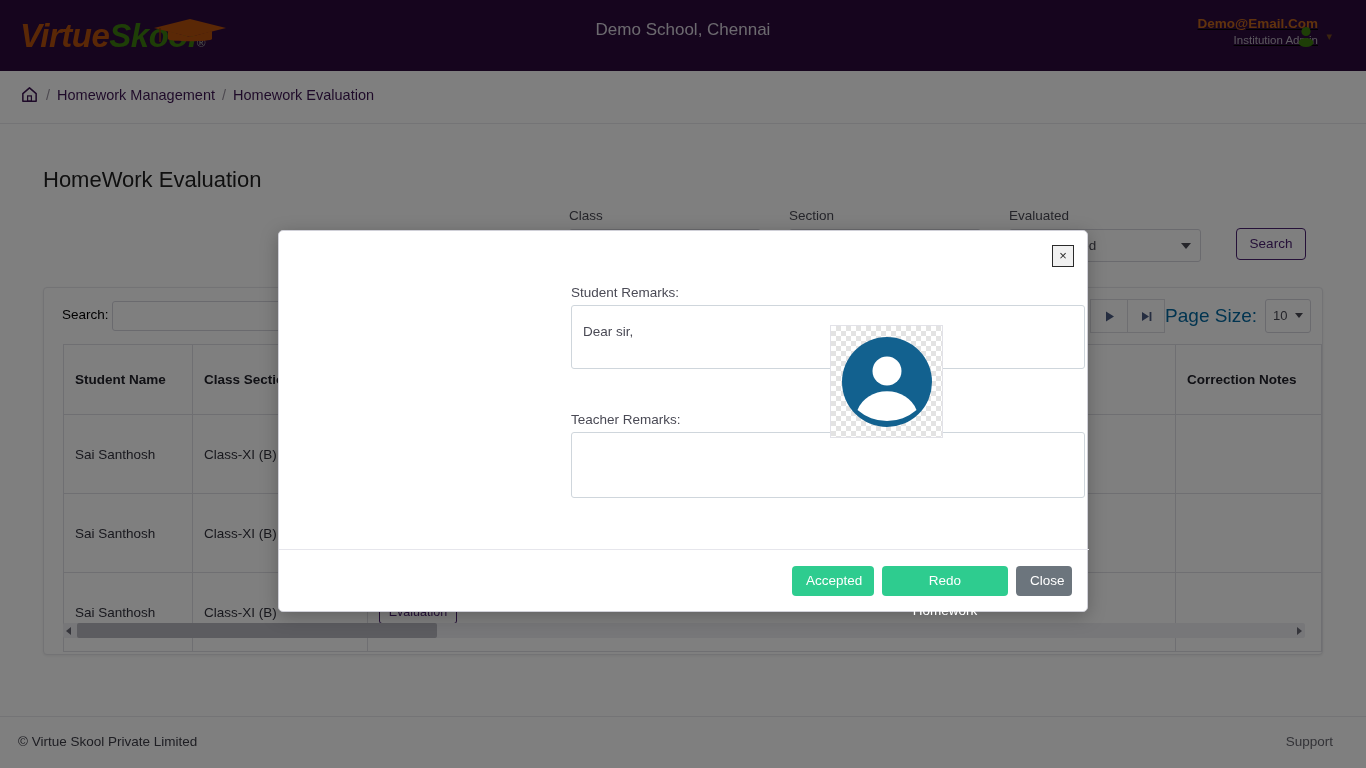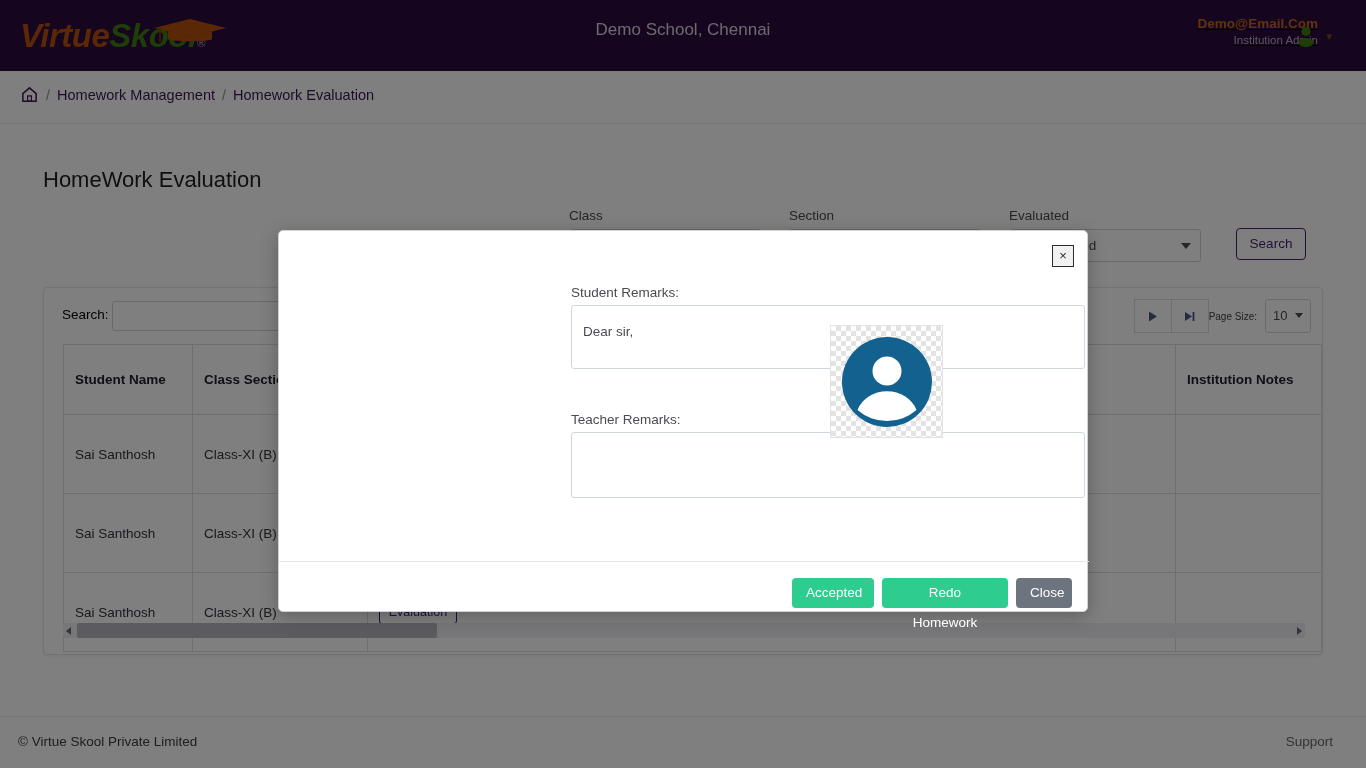--- a/index.html
+++ b/index.html
@@ -106,21 +106,21 @@
   .searchlbl { position:absolute; left:18px; top:19px; font-size:13.5px; color:#000000; }
   .searchinput {
     position:absolute; left:68px; top:13px; width:228px; height:30px;
     border:1px solid #d5d5dd; border-radius:3px; background:#fff;
   }
   .pager { position:absolute; right:13px; top:11px; display:flex; align-items:center; gap:0; }
   .pgbtn {
     width:38px; height:34px; border:1px solid #dcdce2; background:#fff;
     margin-left:-1px; display:flex; align-items:center; justify-content:center;
   }
-  .pagesize-lbl { font-size:10px; color:#404040; }
+  .pagesize-lbl { font-size:19px; color:#0369a1; }
   .pagesize-sel {
     margin-left:8px; width:46px; height:34px; border:1px solid #d5d5dd; border-radius:3px;
     background:#fff; font-size:13px; color:#4a4a55; line-height:32px; padding-left:7px;
     position:relative;
   }
   .pagesize-sel .caret2 {
     position:absolute; right:7px; top:13px;
     border-left:4px solid transparent; border-right:4px solid transparent;
     border-top:5px solid #4a4a55;
   }
@@ -185,21 +185,21 @@
     border:1px solid #e2e2e8;
     background-image:
       linear-gradient(45deg,#e3e3e3 25%,transparent 25%,transparent 75%,#e3e3e3 75%),
       linear-gradient(45deg,#e3e3e3 25%,transparent 25%,transparent 75%,#e3e3e3 75%);
     background-size:10px 10px;
     background-position:0 0,5px 5px;
     background-color:#ffffff;
     display:flex; align-items:center; justify-content:center;
   }
   .modal-footer {
-    position:absolute; left:0; bottom:0; width:810px; height:50px;
+    position:absolute; left:0; bottom:0; width:810px; height:62px;
     border-top:1px solid #e6e6ec;
   }
   .mbtn {
     position:absolute; top:16px; height:30px; border:none; border-radius:4px;
     color:#fff; font-size:13.5px; font-family:"Liberation Sans", sans-serif;
     line-height:30px; text-align:center; padding:0 14px;
   }
 </style>
 </head>
 <body>
@@ -306,21 +306,21 @@
           </div>
         </div>
       </div>
 
       <table class="grid">
         <thead>
           <tr>
             <th style="width:129px;">Student Name</th>
             <th style="width:175px;">Class Section</th>
             <th style="width:810px;">Evaluation</th>
-            <th style="width:146px;">Institution Notes</th>
+            <th style="width:146px;">Correction Notes</th>
           </tr>
         </thead>
         <tbody>
           <tr>
             <td>Sai Santhosh</td>
             <td>Class-XI (B)</td>
             <td><span class="eval-btn">Evaluation</span></td>
             <td></td>
           </tr>
           <tr>

